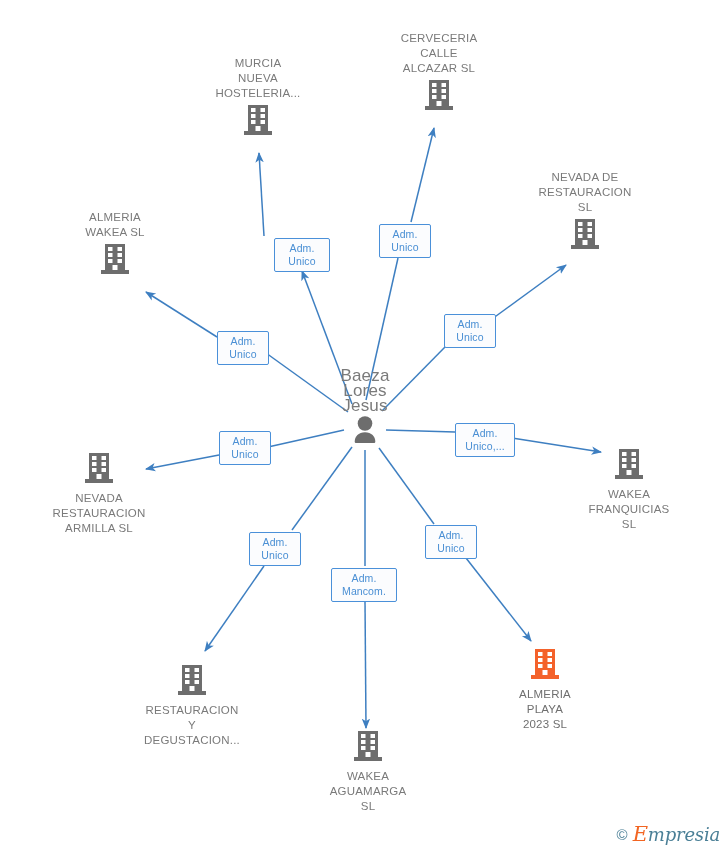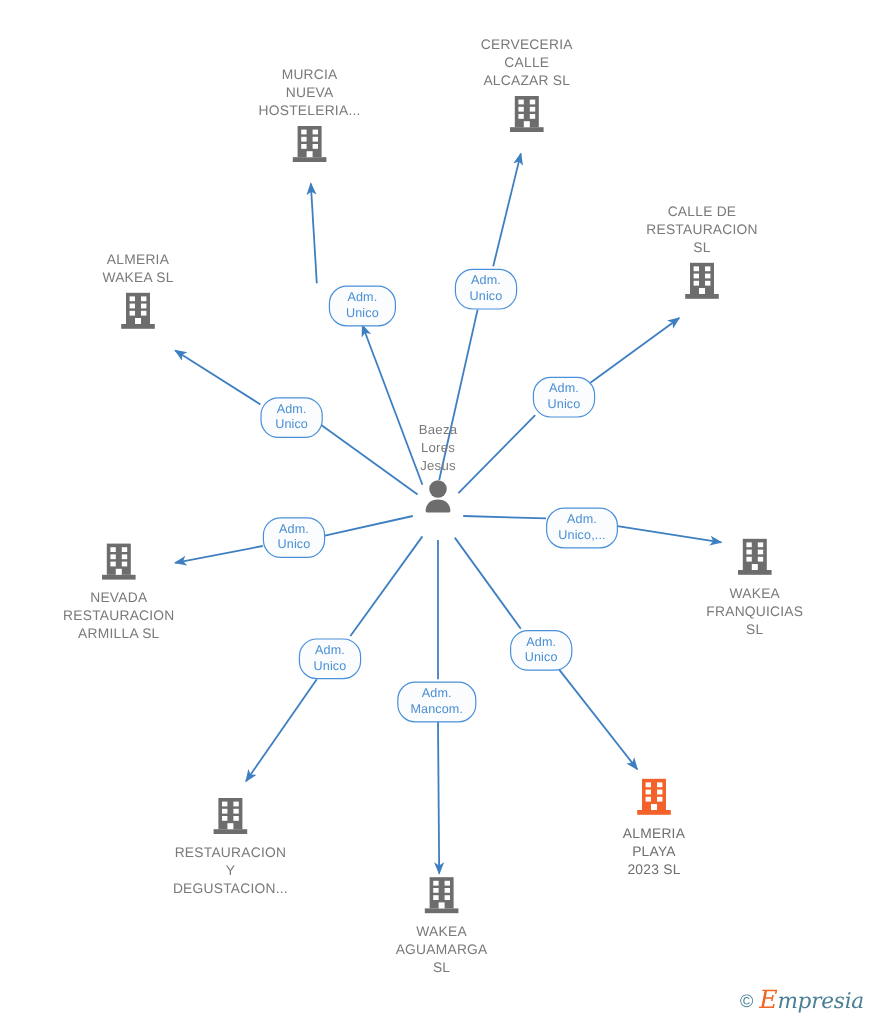--- a/index.html
+++ b/index.html
@@ -36,31 +36,32 @@
   .node.label-above .lbl{margin-bottom:3px;}
   .node.label-below .lbl{margin-top:4px;}
   .node.highlight .lbl{color:#6f6f6f;}
 
   
   .person-node{
     position:absolute;
     width:150px;margin-left:-75px;text-align:center;line-height:15px;
   }
   .person-node .lbl{
-    display:block;font-size:11px;color:#7a7a7a;white-space:pre-line;
+    display:block;font-size:17px;color:#7a7a7a;white-space:pre-line;
     letter-spacing:.2px;
+    margin-top:16px;
   }
 
   
   .edge-label{
     position:absolute;
     box-sizing:border-box;
     background:#fbfcfe;
     border:1.4px solid #4a90d9;
-    border-radius:15px;
+    border-radius:2px;
     color:#4a8fd4;
     font-size:10.5px;
     line-height:13px;
     text-align:center;
     padding:3px 5px 3px 5px;
     white-space:pre-line;
     letter-spacing:.1px;
   }
 
   
@@ -175,21 +176,21 @@
             <rect x="17.5" y="10" width="4.5" height="4"></rect>
           <rect x="8" y="16" width="4.5" height="4"></rect>
             <rect x="17.5" y="16" width="4.5" height="4"></rect>
           <rect x="12.5" y="22" width="5" height="5"></rect>
         </g>
       </svg>
     </span>
   </div>
 
   <div class="node label-above" style="left:585px;top:170px;">
-    <span class="lbl">CALLE DE
+    <span class="lbl">NEVADA DE
 RESTAURACION
 SL</span>
     <span class="ico">
       <svg width="30" height="33" viewBox="0 0 30 33" aria-hidden="true">
         <rect x="5" y="1" width="20" height="26" fill="#6d6d6d"></rect>
         <rect x="1" y="27" width="28" height="4" fill="#6d6d6d"></rect>
         <g fill="#ffffff">
           <rect x="8" y="4" width="4.5" height="4"></rect>
             <rect x="17.5" y="4" width="4.5" height="4"></rect>
           <rect x="8" y="10" width="4.5" height="4"></rect>

